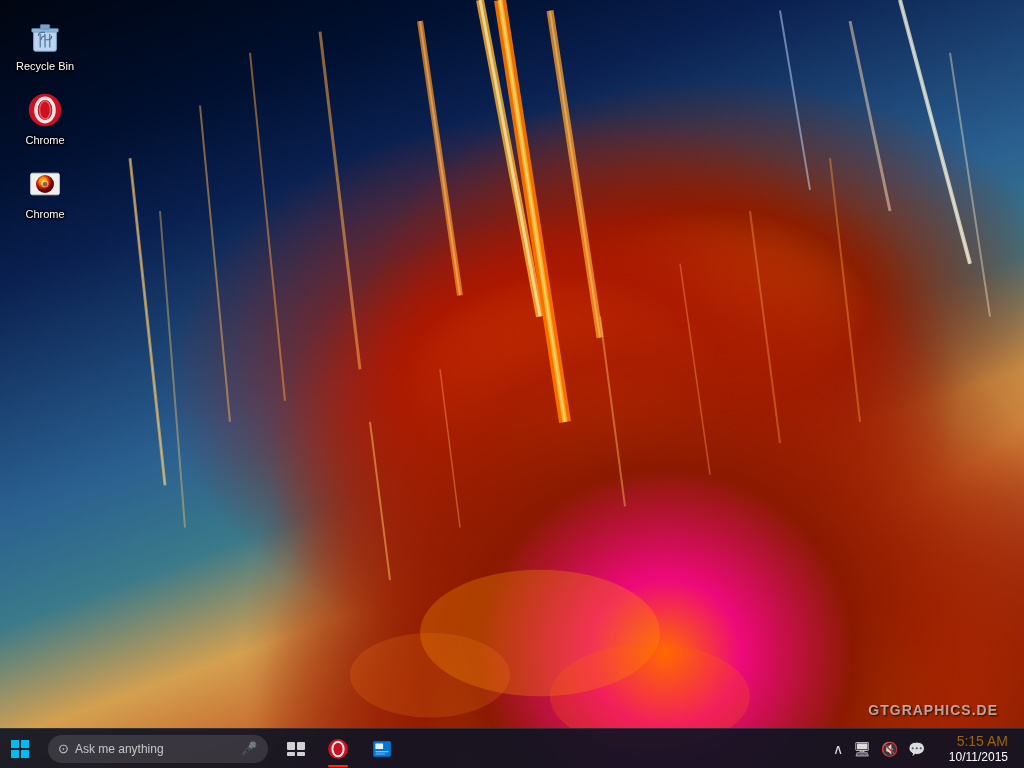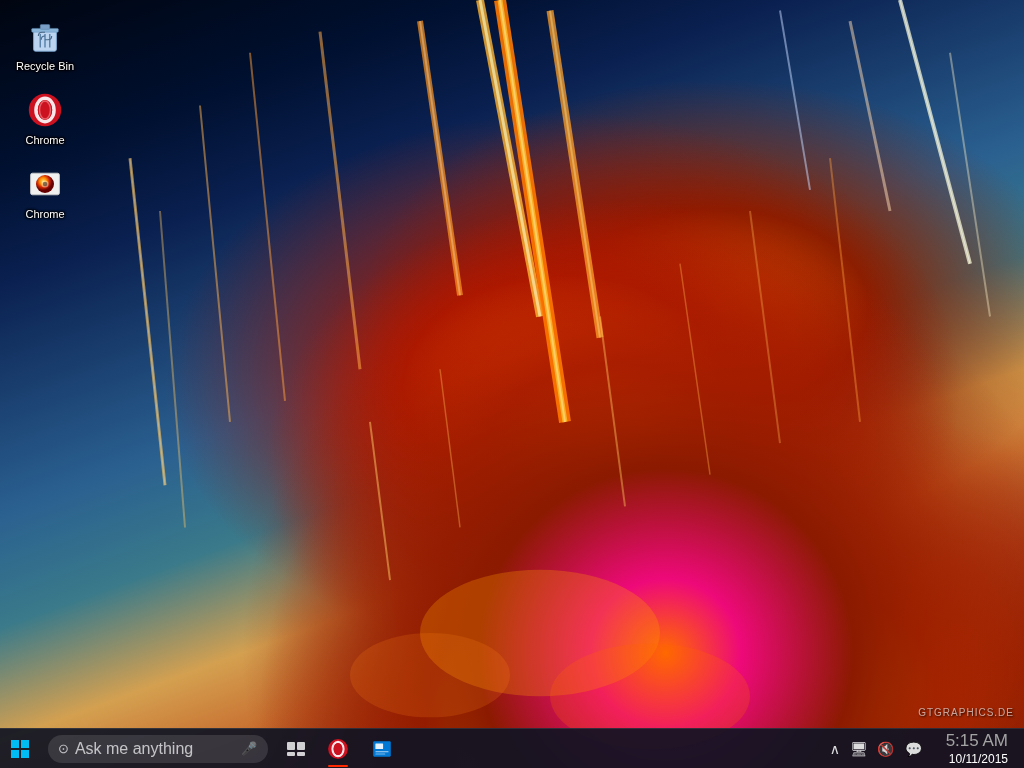--- a/index.html
+++ b/index.html
@@ -91,24 +91,24 @@
     
     .opera-svg { width: 36px; height: 36px; }
 
     
     .picpick-svg { width: 36px; height: 36px; }
 
     
     #watermark {
       position: absolute;
       bottom: 50px;
-      right: 10px;
+      right: 26px;
       color: rgba(255,255,255,0.6);
-      font-size: 10px;
-      font-weight: normal;
+      font-size: 14px;
+      font-weight: bold;
       text-shadow: 1px 1px 2px rgba(0,0,0,0.8);
       z-index: 10;
       letter-spacing: 1px;
     }
 
     
     #taskbar {
       position: absolute;
       bottom: 0;
       left: 0;
@@ -147,21 +147,21 @@
     }
 
     #search-icon-taskbar {
       color: rgba(255,255,255,0.7);
       font-size: 13px;
       margin-right: 6px;
     }
 
     #search-placeholder {
       color: rgba(255,255,255,0.7);
-      font-size: 16px;
+      font-size: 12px;
     }
 
     #taskbar-right {
       margin-left: auto;
       display: flex;
       align-items: center;
       padding-right: 8px;
       gap: 4px;
     }
 
@@ -181,22 +181,22 @@
 
     #clock {
       display: flex;
       flex-direction: column;
       align-items: flex-end;
       padding: 0 8px;
       cursor: pointer;
     }
 
     #clock-time {
-      color: #a3a3a3;
-      font-size: 17px;
+      color: #a16207;
+      font-size: 14px;
       line-height: 1.3;
       text-align: right;
     }
 
     #clock-date {
       color: #fff;
       font-size: 12px;
       line-height: 1.3;
     }
 

